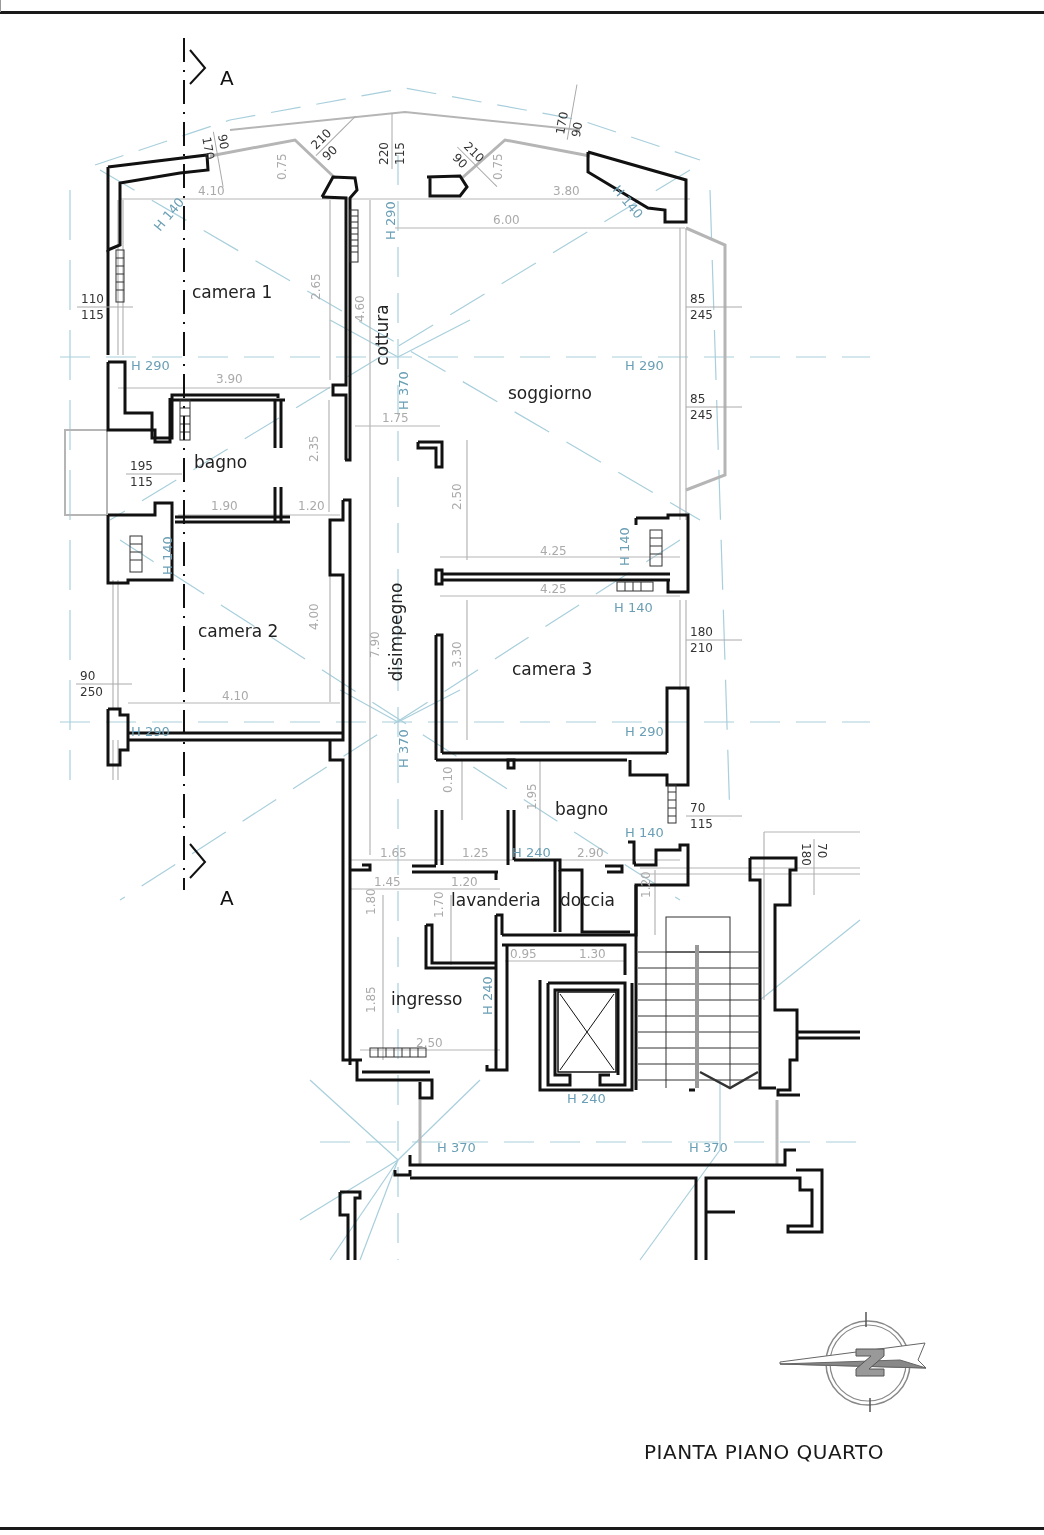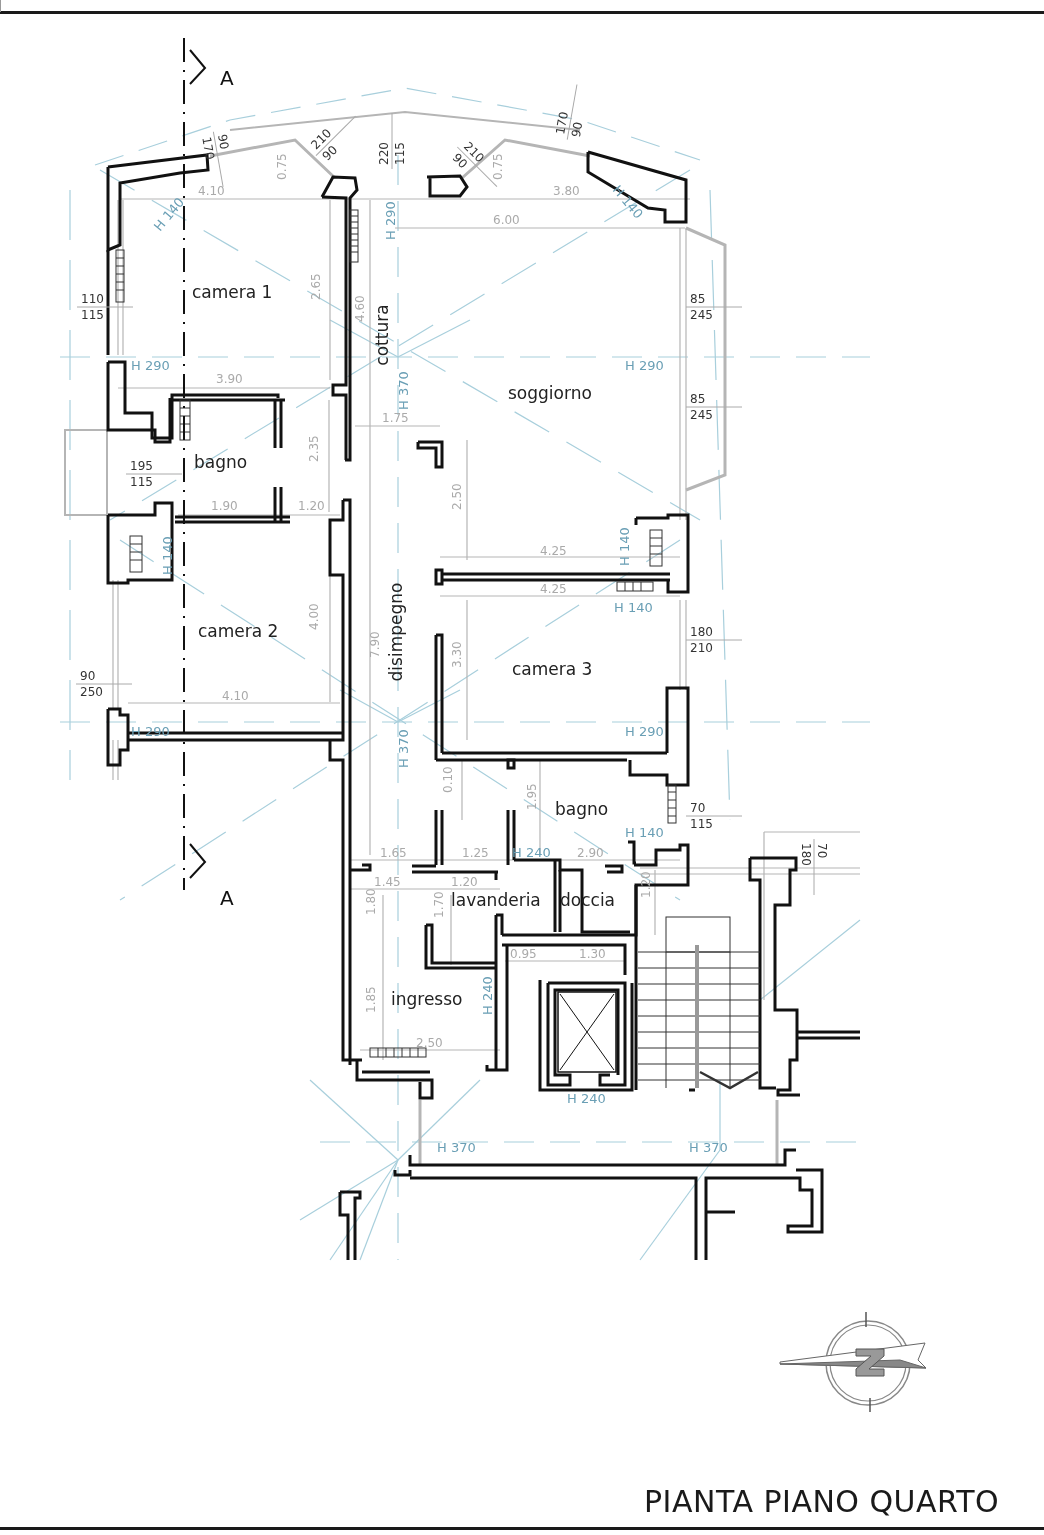--- a/index.html
+++ b/index.html
@@ -2,21 +2,21 @@
 <html><head>
 <meta charset="utf-8">
 <style>
   html, body { margin: 0; padding: 0; background: #ffffff; }
   body { width: 1044px; height: 1535px; position: relative; overflow: hidden; font-family: "DejaVu Sans", sans-serif; }
   #plan { position: absolute; left: 0; top: 0; }
   .frame-line { position: absolute; left: 0; width: 1044px; height: 3px; background: #1a1a1a; }
   .frame-top { top: 11px; }
   .frame-bottom { top: 1527px; }
   .frame-left { position: absolute; left: 0; top: 0; width: 1px; height: 12px; background: #999; }
-  .title-block { position: absolute; left: 644px; top: 1440px; font-size: 30px; letter-spacing: 0.5px; color: #1a1a1a; font-family: "DejaVu Sans", sans-serif; margin-top: 44px; }
+  .title-block { position: absolute; left: 644px; top: 1440px; font-size: 20px; letter-spacing: 0.5px; color: #1a1a1a; font-family: "DejaVu Sans", sans-serif; }
 </style>
 </head>
 <body>
 
 <div class="frame-line frame-top"></div>
 <div class="frame-left"></div>
 <div class="frame-line frame-bottom"></div>
 
 <svg id="plan" width="1044" height="1535" viewBox="0 0 1044 1535" xmlns="http://www.w3.org/2000/svg">
 

